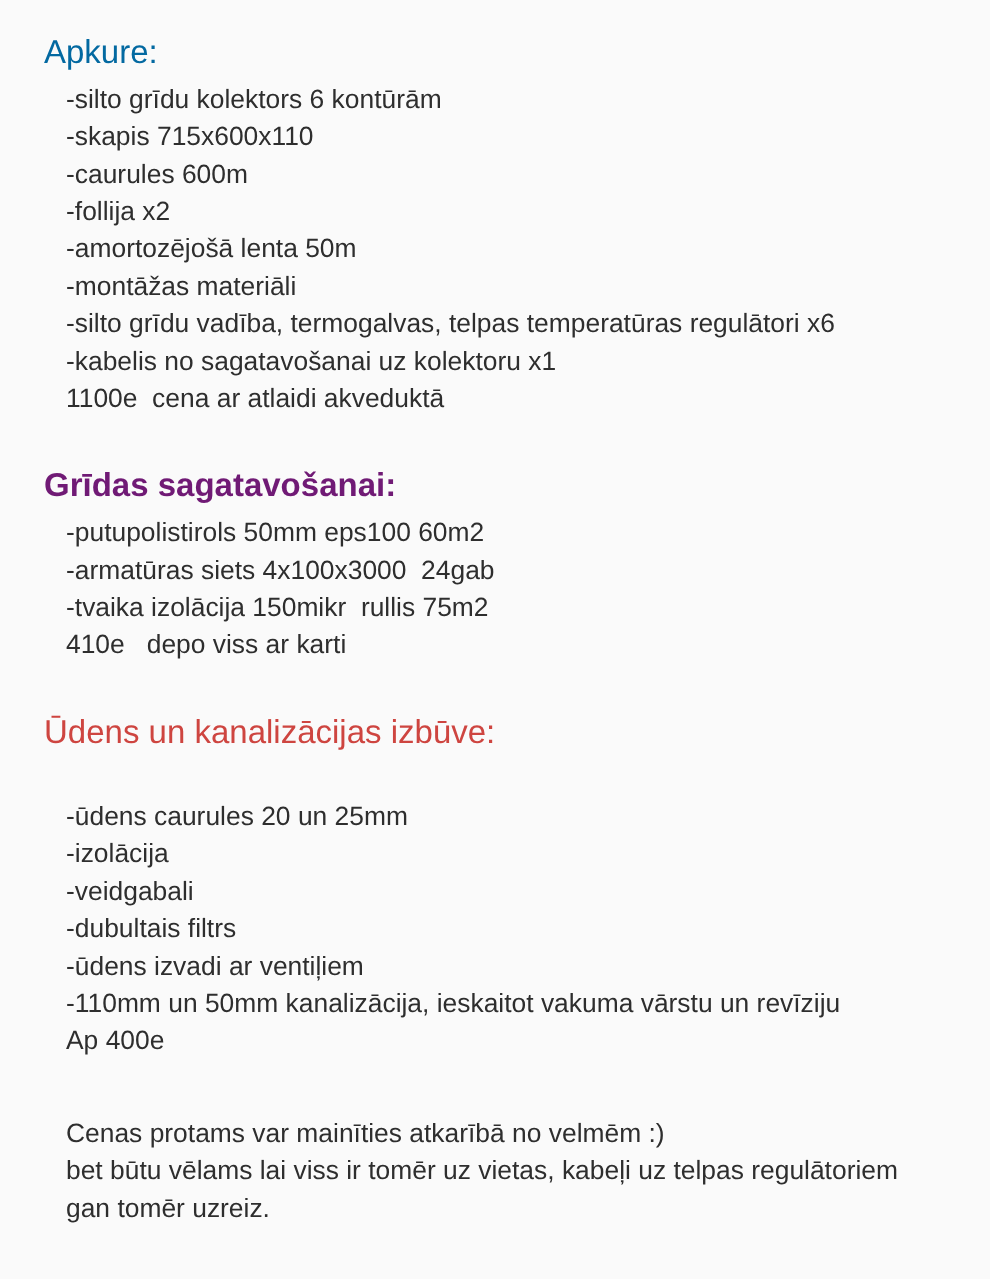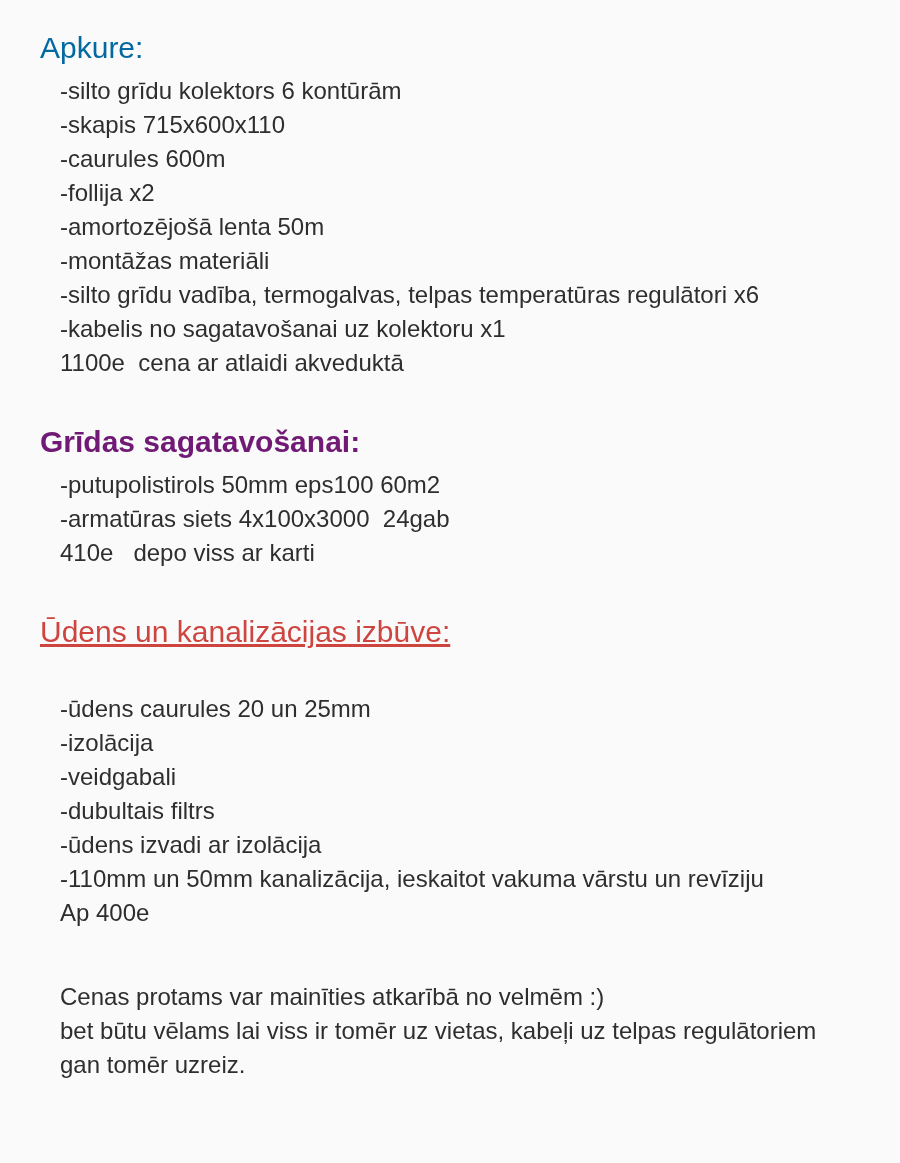--- a/index.html
+++ b/index.html
@@ -22,21 +22,20 @@
   }
   .sec-heading {
     font-size: 30px;
     font-weight: 400;
     line-height: 40px;
     margin: 0 0 6px 0;
     color: #ce4540; 
   }
   .sec-heading.spaced {
     margin-bottom: 40px;
-    text-decoration: underline;
   }
   .line {
     font-size: 24px;
     line-height: 34px;
     white-space: pre-wrap;
     color: #2e2e2e;
     margin-left: 20px;
   }
   .footer {
     margin-top: 50px;
@@ -56,29 +55,30 @@
       <div class="line">-amortozējošā lenta 50m</div>
       <div class="line">-montāžas materiāli</div>
       <div class="line">-silto grīdu vadība, termogalvas, telpas temperatūras regulātori x6</div>
       <div class="line">-kabelis no sagatavošanai uz kolektoru x1</div>
       <div class="line">1100e  cena ar atlaidi akveduktā</div>
     </section>
     <section class="sec">
       <h2 class="sec-heading" style="color: #701a75; font-weight: bold;">Grīdas sagatavošanai:</h2>
       <div class="line">-putupolistirols 50mm eps100 60m2</div>
       <div class="line">-armatūras siets 4x100x3000  24gab</div>
+      <div class="line">-tvaika izolācija 150mikr  rullis 75m2</div>
       <div class="line">410e   depo viss ar karti</div>
     </section>
     <section class="sec">
       <h2 class="sec-heading spaced" style="color: rgb(206, 69, 64);">Ūdens un kanalizācijas izbūve:</h2>
       <div class="line">-ūdens caurules 20 un 25mm</div>
       <div class="line">-izolācija</div>
       <div class="line">-veidgabali</div>
       <div class="line">-dubultais filtrs</div>
-      <div class="line">-ūdens izvadi ar izolācija</div>
+      <div class="line">-ūdens izvadi ar ventiļiem</div>
       <div class="line">-110mm un 50mm kanalizācija, ieskaitot vakuma vārstu un revīziju</div>
       <div class="line">Ap 400e</div>
     </section>
     <div class="footer">
       <div class="line">Cenas protams var mainīties atkarībā no velmēm :)</div>
       <div class="line">bet būtu vēlams lai viss ir tomēr uz vietas, kabeļi uz telpas regulātoriem</div>
       <div class="line">gan tomēr uzreiz.</div>
     </div>
 </main>
 

